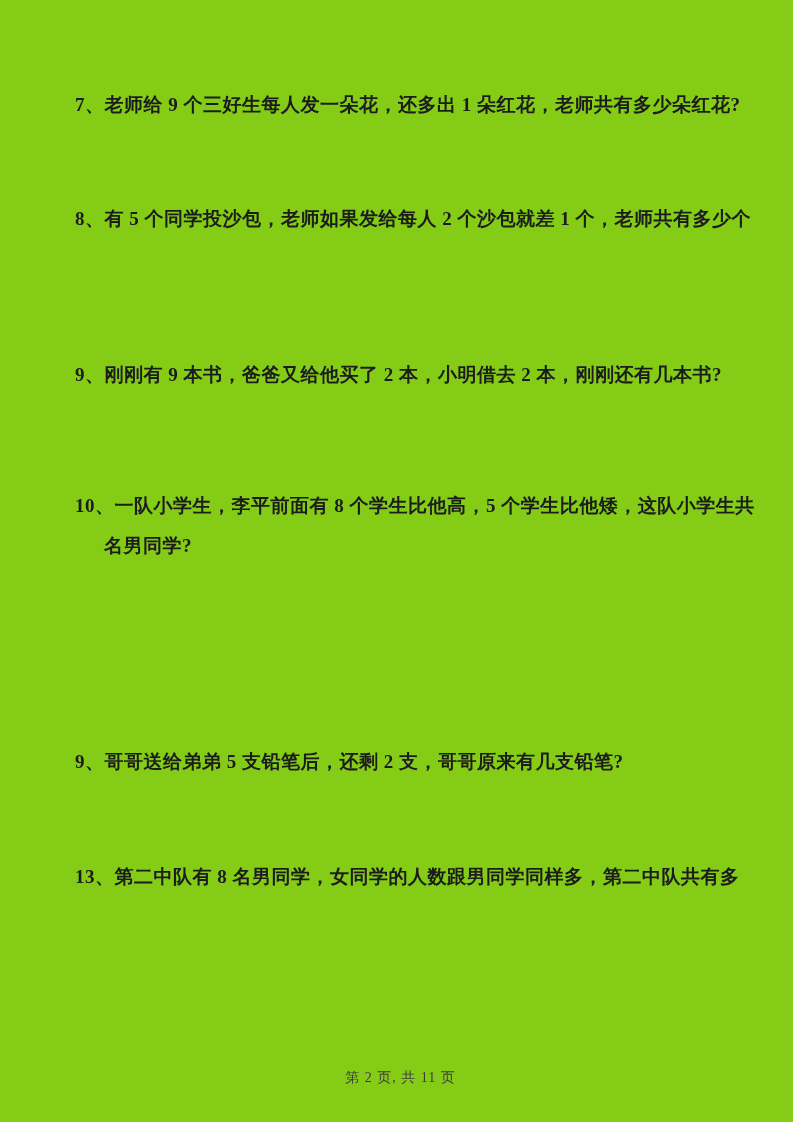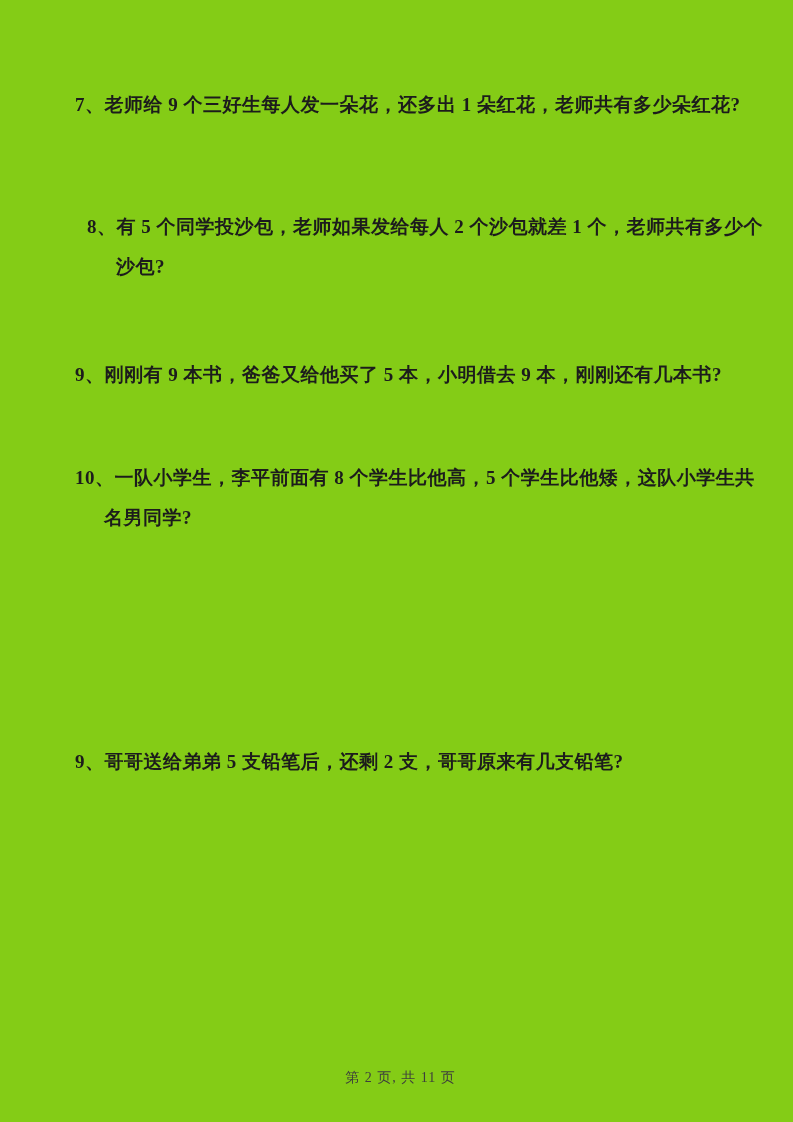--- a/index.html
+++ b/index.html
@@ -31,23 +31,23 @@
     display: block;
     white-space: nowrap;
   }
   .qline.wrap {
     padding-left: 29px;
   }
   .qnum {
     display: inline;
   }
   .q7  { top: 85px; }
-  .q8  { top: 207px; margin-left: 12px; }
+  .q8  { top: 199px; }
   .q9  { top: 355px; }
-  .q10 { top: 458px; }
+  .q10 { top: 486px; }
   .q11 { top: 630px; }
   .q12 { top: 742px; }
   .q13 { top: 857px; }
   .footer {
     position: absolute;
     left: 0;
     right: 0;
     top: 1068px;
     text-align: center;
     font-family: Liberation Serif, serif;
@@ -66,43 +66,45 @@
   <div class="question q7">
     <span class="qline first">
       <span class="qnum">7、</span><span>老师给 9 个三好生每人发一朵花，还多出 1 朵红花，老师共有多少朵红花?</span>
     </span>
   </div>
 
   <div class="question q8">
     <span class="qline first">
       <span class="qnum">8、</span><span>有 5 个同学投沙包，老师如果发给每人 2 个沙包就差 1 个，老师共有多少个</span>
     </span>
-    <span class="qline wrap">沙包?</span>
   </div>
 
   <div class="question q9">
     <span class="qline first">
-      <span class="qnum">9、</span><span>刚刚有 9 本书，爸爸又给他买了 5 本，小明借去 9 本，刚刚还有几本书?</span>
+      <span class="qnum">9、</span><span>刚刚有 9 本书，爸爸又给他买了 2 本，小明借去 2 本，刚刚还有几本书?</span>
     </span>
   </div>
 
   <div class="question q10">
     <span class="qline first">
       <span class="qnum">10、</span><span>一队小学生，李平前面有 8 个学生比他高，5 个学生比他矮，这队小学生共</span>
     </span>
     <span class="qline wrap">名男同学?</span>
   </div>
 
 
   <div class="question q12">
     <span class="qline first">
       <span class="qnum">9、</span><span>哥哥送给弟弟 5 支铅笔后，还剩 2 支，哥哥原来有几支铅笔?</span>
     </span>
   </div>
 
   <div class="question q13">
+    <span class="qline first">
+      <span class="qnum">13、</span><span>第二中队有 8 名男同学，女同学的人数跟男同学同样多，第二中队共有多</span>
+    </span>
   </div>
 
   <div class="footer">
     <span>第 2 页, 共 11 页</span>
   </div>
 
 </div>
 
 </body></html>

